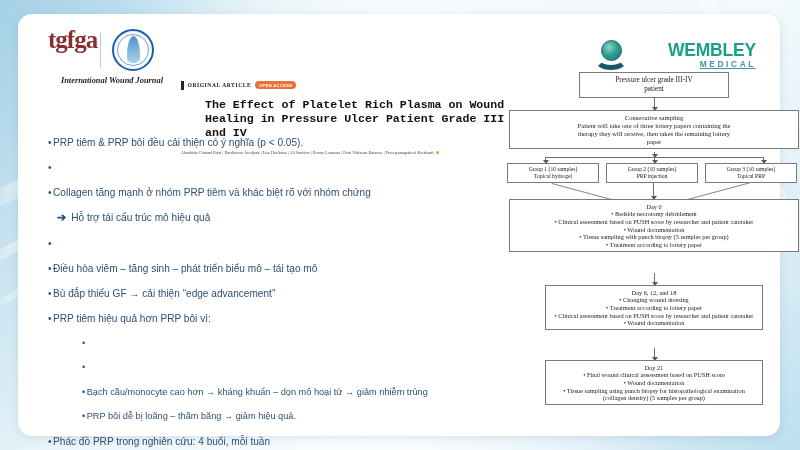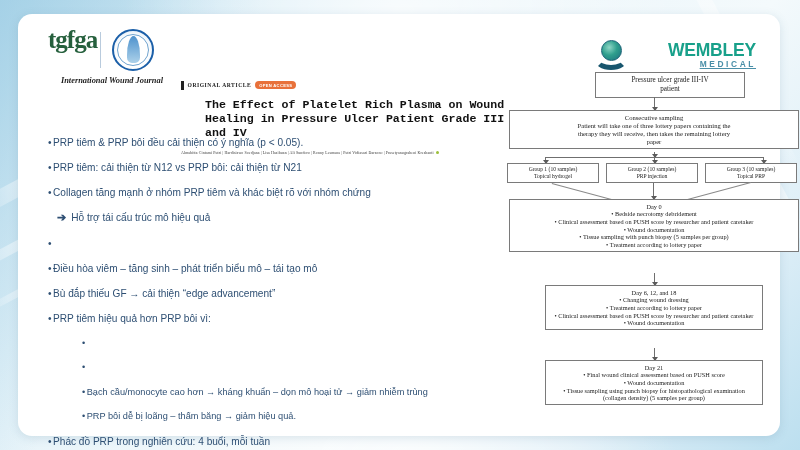--- a/index.html
+++ b/index.html
@@ -53,21 +53,21 @@
 
   #iwj-logos {
     position: absolute;
     left: 8px; top: 2px;
     width: 130px; height: 70px;
   }
   #iwj-mark-left {
     position: absolute; left: 6px; top: 2px;
     width: 44px; height: 40px;
     font-family: "Liberation Serif", serif;
-    font-size: 25px; font-weight: 700; color: #14532d;
+    font-size: 25px; font-weight: 700; color: #7f1d1d;
     letter-spacing: -1px; line-height: 19px;
     opacity: .92;
   }
   #iwj-divider {
     position: absolute; left: 58px; top: 4px;
     width: 1px; height: 36px; background: #b9cbdd;
   }
   #iwj-mark-right {
     position: absolute; left: 70px; top: 1px;
     width: 42px; height: 42px;
@@ -288,21 +288,20 @@
       </div>
     </div>
 
     <div id="bullets">
         <div class="bullet-row">
           <span class="b-mark">•</span>
           <span class="b-text">PRP tiêm &amp; PRP bôi đều cải thiện có ý nghĩa (p &lt; 0.05).</span>
         </div>
         <div class="bullet-row">
           <span class="b-mark">•</span>
-          <span class="b-text">PRP tiêm: cải thiện từ N12 vs PRP bôi: cải thiện từ N21</span>
         </div>
         <div class="bullet-row">
           <span class="b-mark">•</span>
           <span class="b-text">Collagen tăng mạnh ở nhóm PRP tiêm và khác biệt rõ với nhóm chứng</span>
         </div>
         <div class="bullet-row arrow">
           <span class="b-mark">➔</span>
           <span class="b-text">Hỗ trợ tái cấu trúc mô hiệu quả</span>
         </div>
         <div class="bullet-row">
@@ -335,21 +334,21 @@
           <span class="b-text">PRP bôi dễ bị loãng – thấm băng → giảm hiệu quả.</span>
         </div>
         <div class="bullet-row">
           <span class="b-mark">•</span>
           <span class="b-text">Phác đồ PRP trong nghiên cứu: 4 buổi, mỗi tuần</span>
         </div>
       </div>
 
     <div id="flowchart">
 
-      <div class="fc-box" id="fc-patient" style="left:74px;top:0px;width:150px;padding:3px 2px;font-size:7.2px;margin-left:16px;">
+      <div class="fc-box" id="fc-patient" style="left:74px;top:0px;width:150px;padding:3px 2px;font-size:7.2px;">
           <span class="fc-li">Pressure ulcer grade III-IV</span>
           <span class="fc-li">patient</span>
         </div>
       <div class="v-line" style="left:149px;top:25px;height:13px;"></div>
 
       <div class="fc-box" id="fc-sampling" style="left:4px;top:38px;width:290px;padding:2.5px 4px;font-size:6.6px;">
           <span class="fc-title">Consecutive sampling</span>
           <span class="fc-li">Patient will take one of three lottery papers containing the</span>
           <span class="fc-li">therapy they will receive, then takes the remaining lottery</span>
           <span class="fc-li">paper</span>

